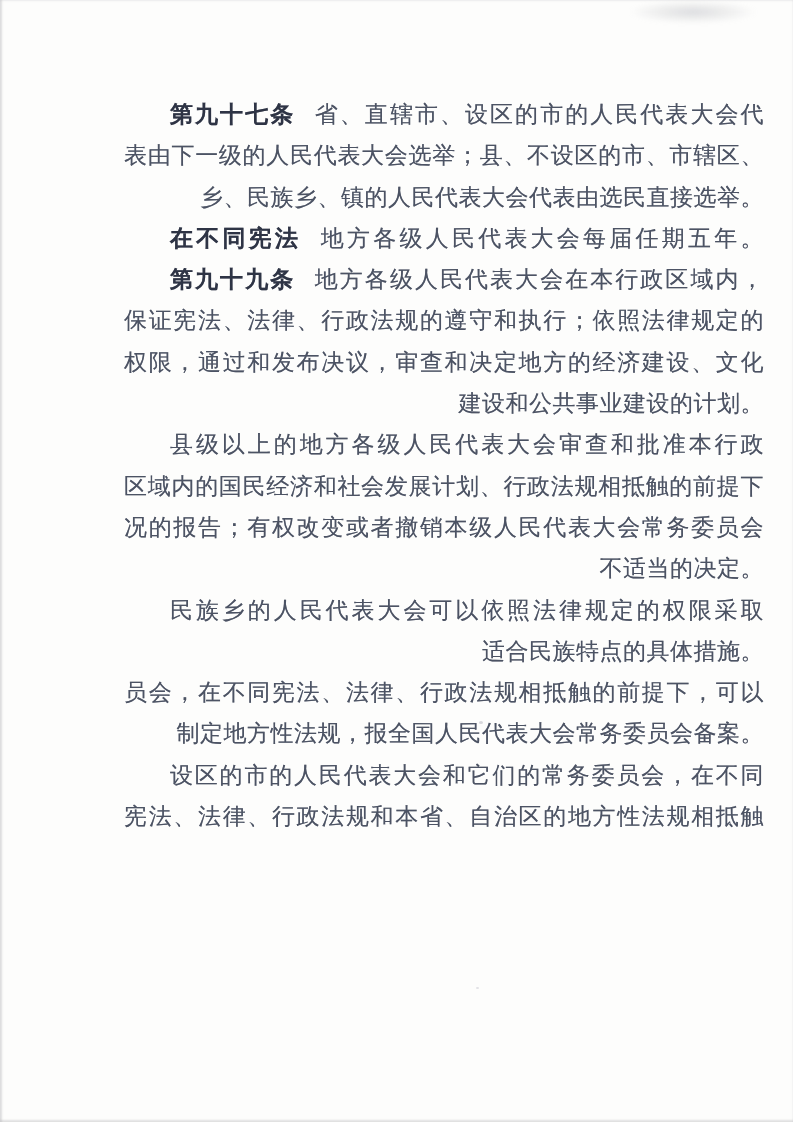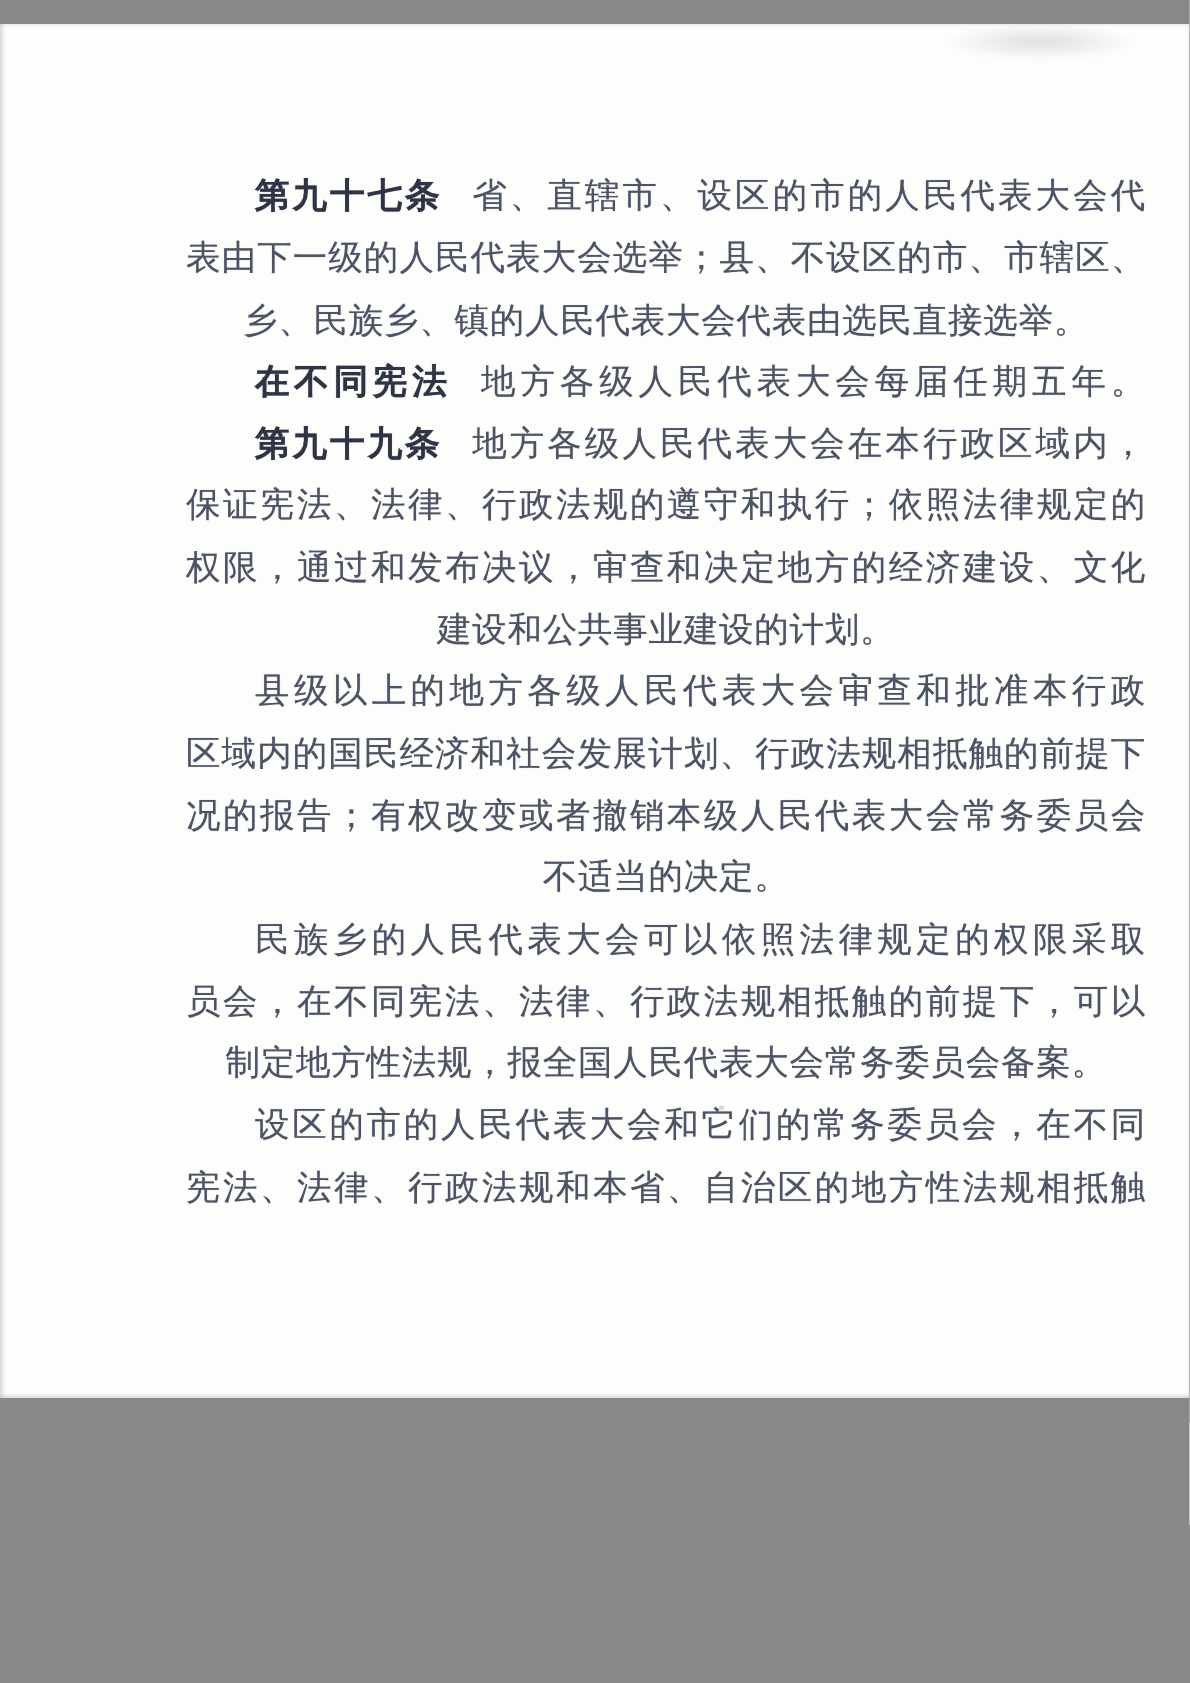--- a/index.html
+++ b/index.html
@@ -3,22 +3,22 @@
 <meta charset="utf-8">
 <style>
   html, body {
     margin: 0;
     padding: 0;
     background: #888;
   }
   .page {
     position: relative;
     width: 793px;
-    height: 916px;
-    margin: 16px auto;
+    height: 1122px;
+    margin: 0 auto;
     background: var(--paper, #fdfdfc);
     overflow: hidden;
     box-shadow:
       inset 3px 0 2px -1px rgba(185,185,188,.45),
       inset 0 -3px 2px -1px rgba(185,185,188,.40),
       inset 0 2px 2px -1px rgba(205,205,208,.30),
       inset -2px 0 2px -1px rgba(215,215,218,.22);
     font-family: "Liberation Serif", "DejaVu Serif", serif;
   }
   .smudge {
@@ -44,21 +44,21 @@
     position: absolute;
     left: 124px;
     top: 94px;
     width: 640px;
     font-size: 23px;
     line-height: 41.3px;
     letter-spacing: 0.5px;
     color: var(--ink, #4c5364);
     text-shadow: 0 0 0.6px rgba(76,83,100,.55);
   }
-  .line { text-align: center; }
+  .line { text-align: right; }
   .line.just {
     text-align: justify;
     text-align-last: justify;
   }
   .line.indent { text-indent: 46px; }
   .lead {
     font-weight: 700;
     color: var(--ink-bold, #2e3445);
     margin-right: 0.85em;
     text-shadow: 0 0 0.6px rgba(46,52,69,.6);
@@ -78,18 +78,19 @@
       <div class="line indent just"><span class="lead">在不同宪法</span><span class="body">地方各级人民代表大会每届任期五年。</span></div>
       <div class="line indent just"><span class="lead">第九十九条</span><span class="body">地方各级人民代表大会在本行政区域内，</span></div>
       <div class="line just"><span class="body">保证宪法、法律、行政法规的遵守和执行；依照法律规定的</span></div>
       <div class="line just"><span class="body">权限，通过和发布决议，审查和决定地方的经济建设、文化</span></div>
       <div class="line"><span class="body">建设和公共事业建设的计划。</span></div>
       <div class="line indent just"><span class="body">县级以上的地方各级人民代表大会审查和批准本行政</span></div>
       <div class="line just"><span class="body">区域内的国民经济和社会发展计划、行政法规相抵触的前提下</span></div>
       <div class="line just"><span class="body">况的报告；有权改变或者撤销本级人民代表大会常务委员会</span></div>
       <div class="line"><span class="body">不适当的决定。</span></div>
       <div class="line indent just"><span class="body">民族乡的人民代表大会可以依照法律规定的权限采取</span></div>
+      <div class="line"><span class="body">适合民族特点的具体措施。</span></div>
       <div class="line just"><span class="body">员会，在不同宪法、法律、行政法规相抵触的前提下，可以</span></div>
       <div class="line"><span class="body">制定地方性法规，报全国人民代表大会常务委员会备案。</span></div>
       <div class="line indent just"><span class="body">设区的市的人民代表大会和它们的常务委员会，在不同</span></div>
       <div class="line just"><span class="body">宪法、法律、行政法规和本省、自治区的地方性法规相抵触</span></div>
     </div>
 </div>
 
 </body></html>

